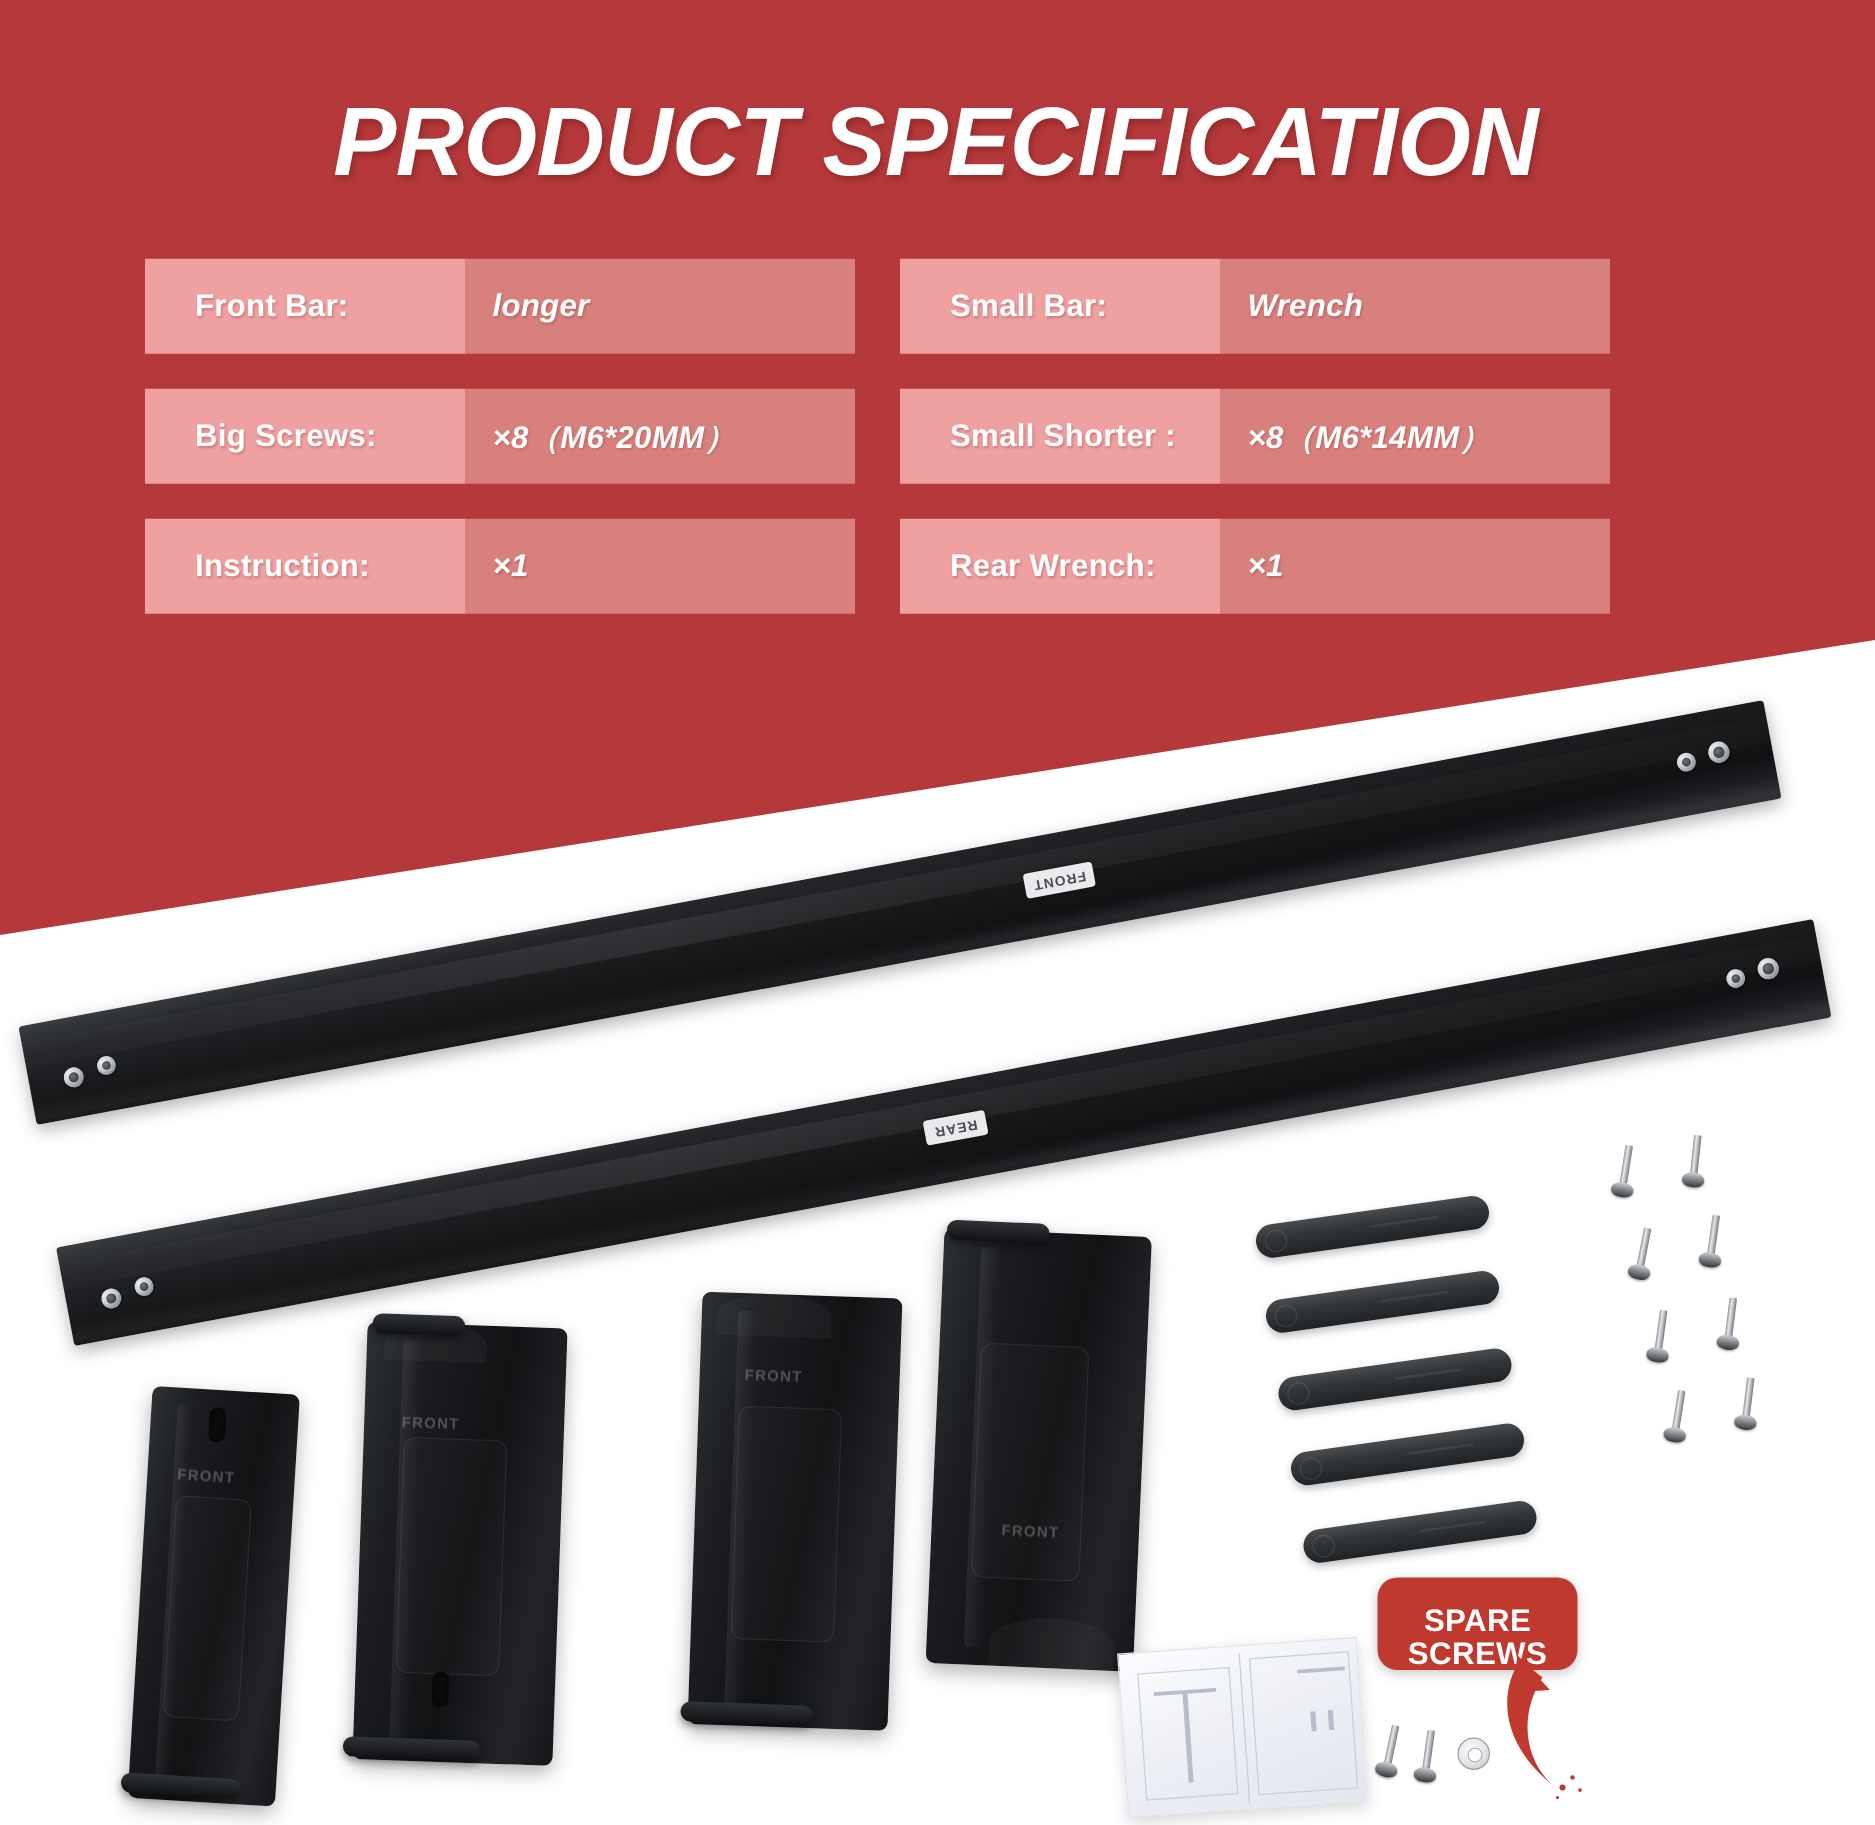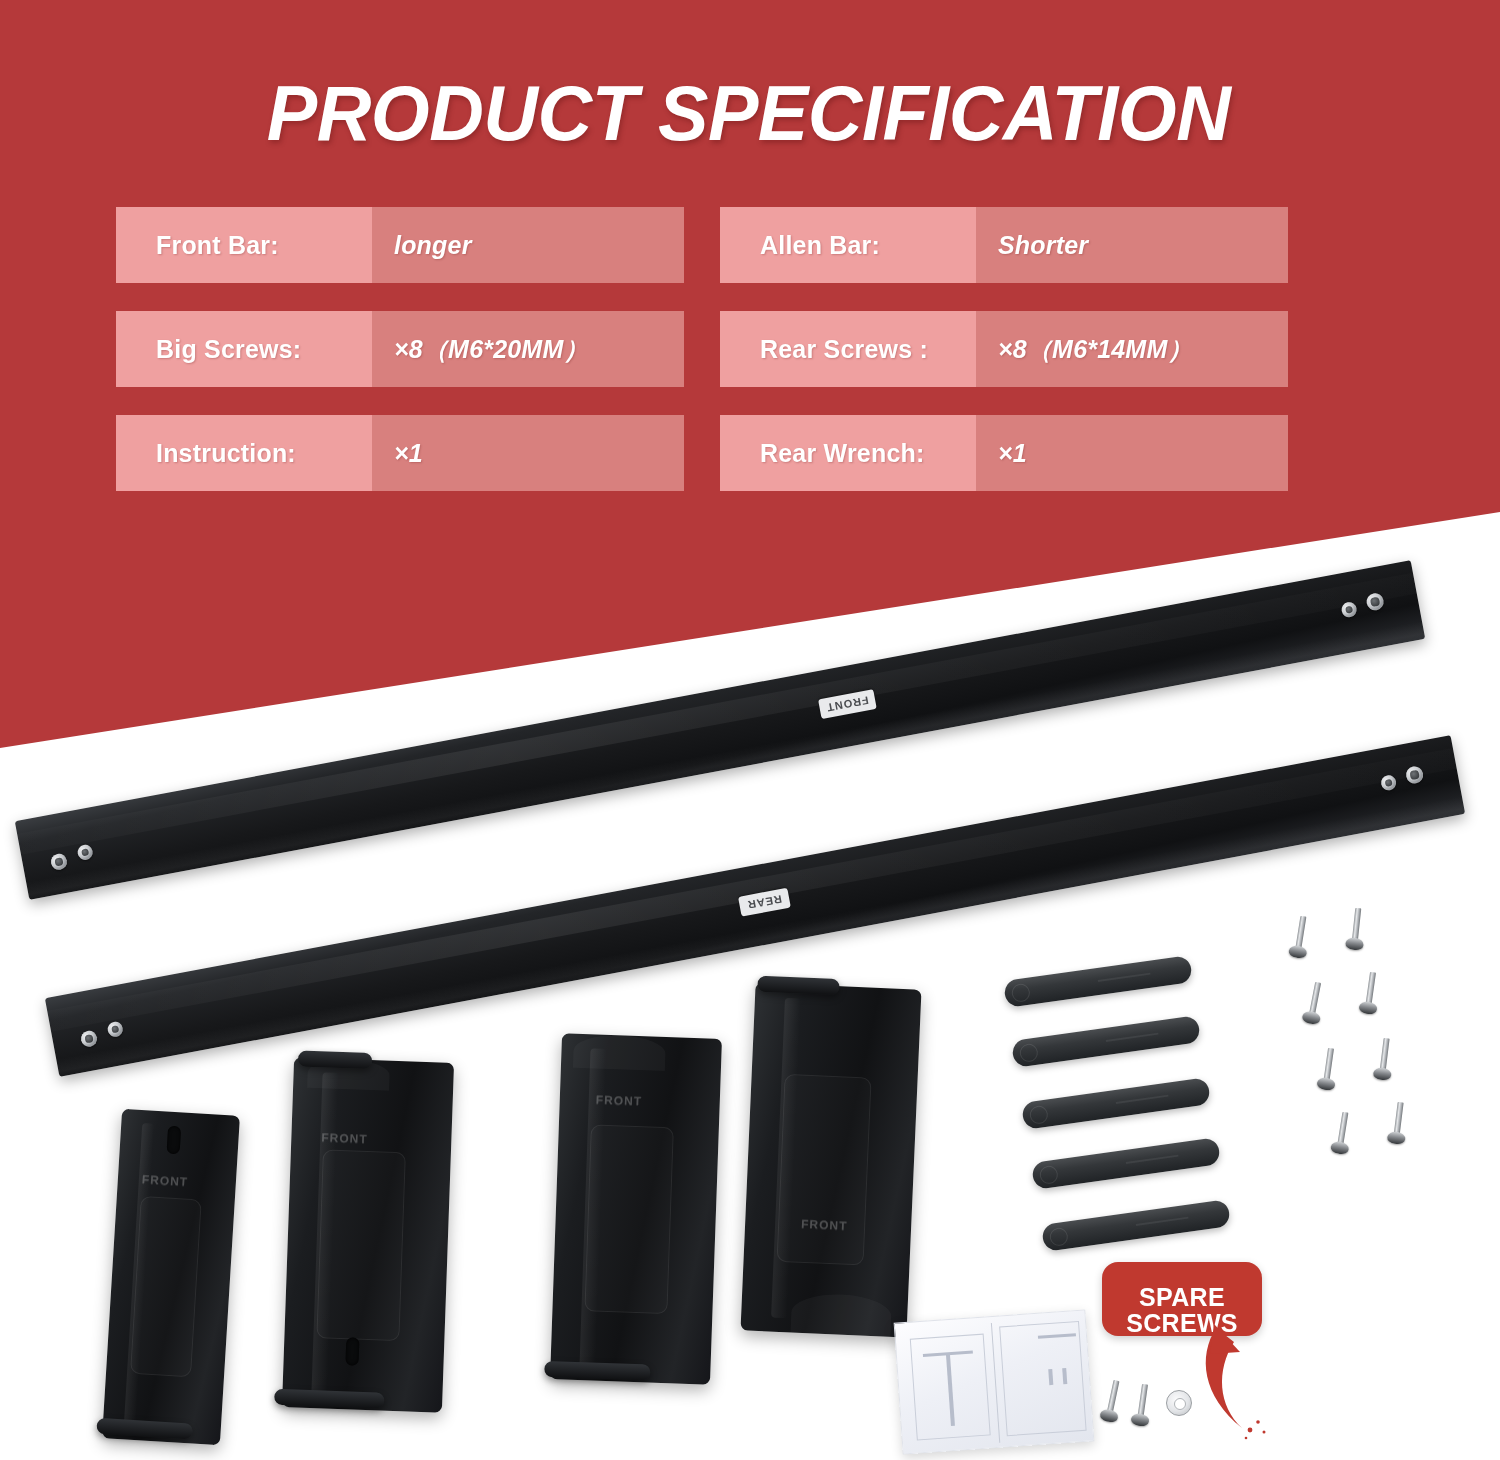--- a/index.html
+++ b/index.html
@@ -266,31 +266,31 @@
   <div class="title">PRODUCT SPECIFICATION</div>
 
   <div class="spec-table">
 
     <div class="spec-row">
       <div class="spec-label">Front Bar:</div>
       <div class="spec-value">longer</div>
     </div>
     <div class="spec-gap"></div>
     <div class="spec-row">
-      <div class="spec-label">Allen Bar:</div>
-      <div class="spec-value">Shorter</div>
+      <div class="spec-label">Small Bar:</div>
+      <div class="spec-value">Wrench</div>
     </div>
 
     <div class="spec-row">
       <div class="spec-label">Big Screws:</div>
       <div class="spec-value">×8（M6*20MM）</div>
     </div>
     <div class="spec-gap"></div>
     <div class="spec-row">
-      <div class="spec-label">Rear Screws :</div>
+      <div class="spec-label">Small Shorter :</div>
       <div class="spec-value">×8（M6*14MM）</div>
     </div>
 
     <div class="spec-row">
       <div class="spec-label">Instruction:</div>
       <div class="spec-value">×1</div>
     </div>
     <div class="spec-gap"></div>
     <div class="spec-row">
       <div class="spec-label">Rear Wrench:</div>

